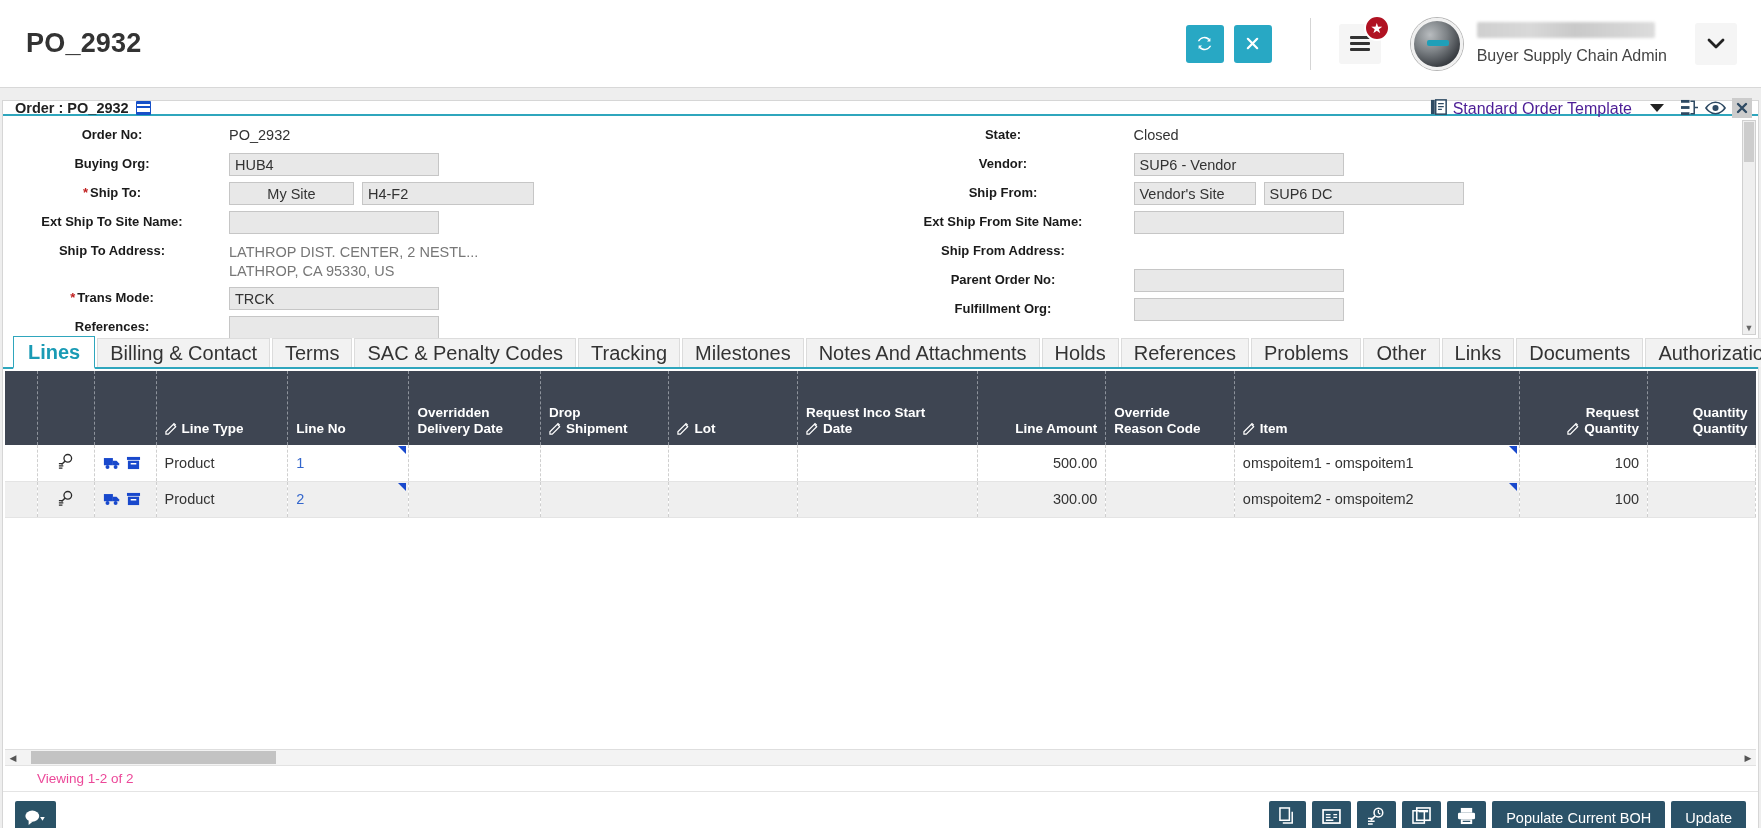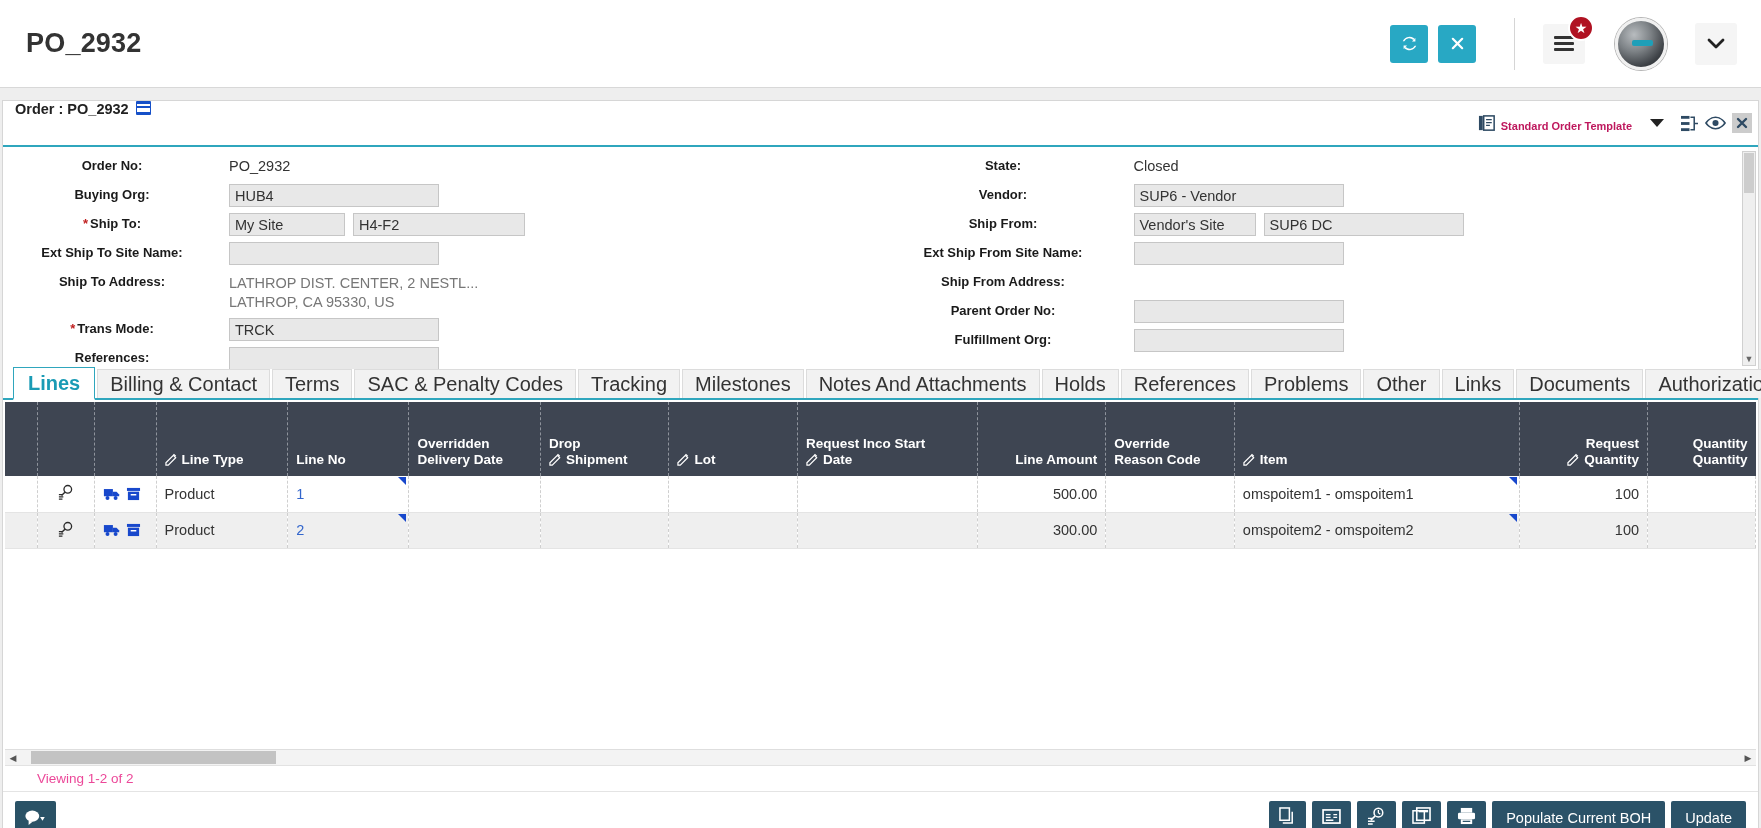--- a/index.html
+++ b/index.html
@@ -91,22 +91,22 @@
   
   .panel {
     margin: 12px 2px 0 2px;
     background: #fff;
     border: 1px solid #d6d6d6;
     height: 744px;
     display: flex; flex-direction: column;
     position: relative;
   }
   .panel-head {
-    height: 46px;
-    display: flex; 
+    height: 15px;
+    display: flex; align-items: center;
     border-bottom: 2px solid #2fa6bd;
     background: #fff;
     padding: 0 6px 0 12px;
   }
   .panel-title {
     font-size: 14.5px; font-weight: bold; color: #222;
   }
   .order-icon {
     display: inline-block; width: 15px; height: 14px;
     background: #1650c8; margin-left: 7px;
@@ -118,21 +118,21 @@
     height: 2px; background: #fff;
   }
   .order-icon::after {
     content: ""; position: absolute; left: 1px; right: 1px; top: 7px;
     height: 4px; background: #fff;
   }
   .panel-head-right {
     margin-left: auto; display: flex; align-items: center; gap: 6px;
   }
   .tmpl-name {
-    font-size: 11px; color: #be185d; cursor: pointer; font-weight: bold;
+    font-size: 16px; color: #4c1d95; cursor: pointer;
   }
   .tmpl-icon { margin-right: 4px; vertical-align: -3px; }
   .caret-dn {
     width: 0; height: 0; border-left: 7px solid transparent;
     border-right: 7px solid transparent; border-top: 8px solid #222;
     margin: 0 10px 0 12px; cursor: pointer;
   }
   .ph-icon { cursor: pointer; display: flex; align-items: center; }
   .ph-close {
     background: #cccccc; width: 20px; height: 20px;
@@ -169,21 +169,21 @@
   }
   .fval.muted { color: #777; line-height: 19px; }
   .fbox {
     background: #e8e8e8; border: 1px solid #c6c6c6;
     height: 23px; margin-left: 8px;
     font-size: 14.5px; color: #333;
     padding: 2px 5px; line-height: 19px;
     white-space: nowrap; overflow: hidden;
   }
   .w-main { width: 210px; }
-  .w-half { width: 116px; }
+  .w-half { width: 125px; text-align: center; }
   .w-half2 { width: 172px; }
   .w-main-r { width: 210px; }
   .w-half-r { width: 122px; }
   .w-half2-r { width: 200px; }
 
   .vscroll {
     position: absolute; right: 2px; top: 4px;
     width: 14px; height: 215px;
     background: #efefef; border: 1px solid #d0d0d0;
   }
@@ -354,20 +354,24 @@
           <span></span>
             <span></span>
             <span></span>
         </div>
       </div>
       <div class="star-badge">★</div>
     </div>
 
     <div class="avatar"></div>
 
+    <div class="user-block">
+      <div class="user-name-redacted"></div>
+      <div class="user-role">Buyer Supply Chain Admin</div>
+    </div>
 
     <div class="chev-btn">
       <svg width="20" height="13" viewBox="0 0 20 13">
         <path d="M3 3 L10 10 L17 3" stroke="#222" stroke-width="2.8" fill="none" stroke-linecap="round" stroke-linejoin="round"></path>
       </svg>
     </div>
   </div>
 
   <div class="panel">
 

